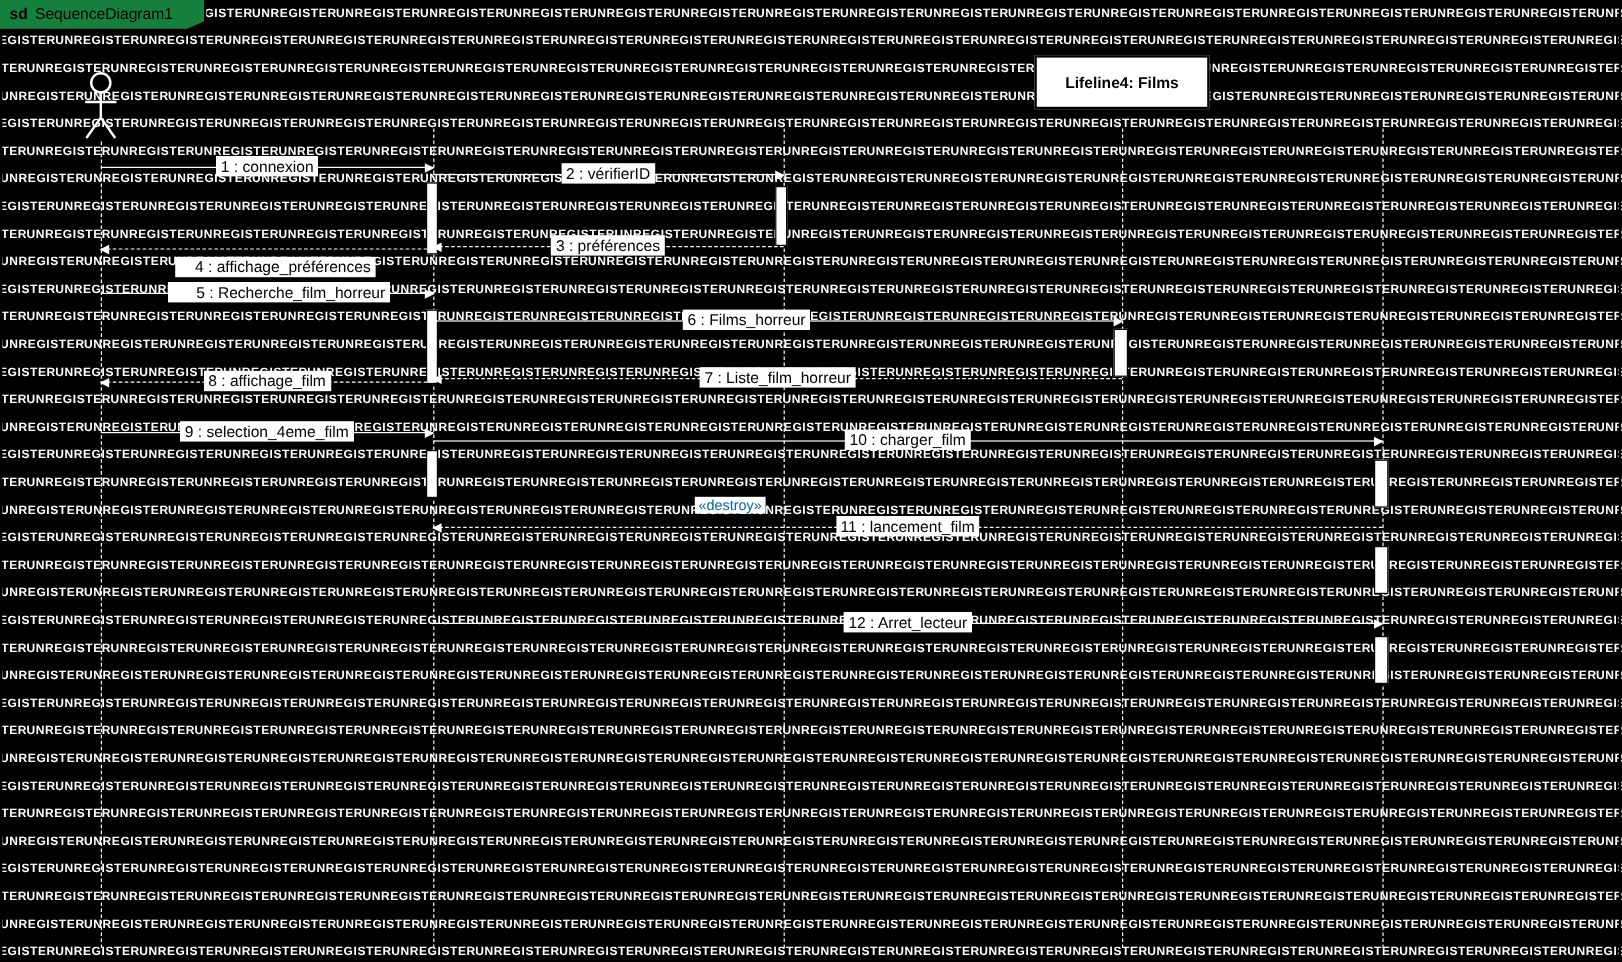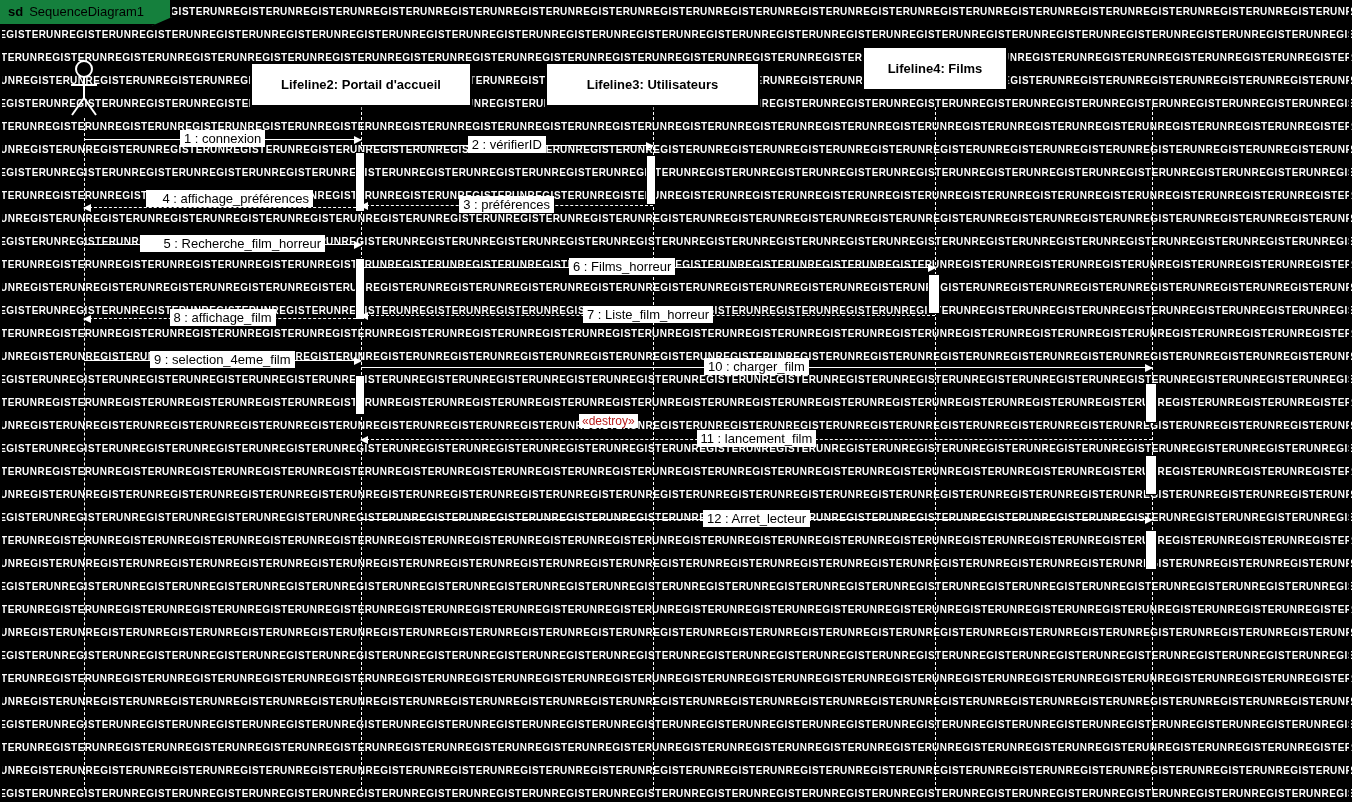--- a/index.html
+++ b/index.html
@@ -138,21 +138,21 @@
     color: #000000;
     font-size: 13px;
     line-height: 15px;
     padding: 1px 4px;
     white-space: nowrap;
     z-index: 6;
   }
   .stereo-label {
     position: absolute;
     background: #ffffff;
-    color: #b91c1c;
+    color: #0369a1;
     font-size: 12px;
     line-height: 14px;
     padding: 0 3px;
     white-space: nowrap;
     z-index: 6;
     text-align: center;
   }
 </style>
 </head>
 <body>
@@ -207,27 +207,21 @@
 <div class="actor" style="left: 67px; top: 60px;">
       <svg width="34" height="58" viewBox="0 0 34 58">
         <circle cx="17" cy="9" r="8" fill="none" stroke="#ffffff" stroke-width="2"></circle>
         <line x1="17" y1="17" x2="17" y2="38" stroke="#ffffff" stroke-width="2"></line>
         <line x1="4" y1="25" x2="30" y2="25" stroke="#ffffff" stroke-width="2"></line>
         <line x1="17" y1="38" x2="5" y2="55" stroke="#ffffff" stroke-width="2"></line>
         <line x1="17" y1="38" x2="29" y2="55" stroke="#ffffff" stroke-width="2"></line>
       </svg>
     </div>
     <div class="lifeline-line" style="left: 84px; top: 118px; height: 672px;"></div>
-    <div class="lifeline-head" style="left: 250px; top: 62px; width: 222px; height: 45px;">
-      <span>Lifeline2: Portail d'accueil</span>
-    </div>
     <div class="lifeline-line" style="left: 361px; top: 107px; height: 683px;"></div>
-    <div class="lifeline-head" style="left: 545px; top: 62px; width: 215px; height: 45px;">
-      <span>Lifeline3: Utilisateurs</span>
-    </div>
     <div class="lifeline-line" style="left: 652.5px; top: 107px; height: 683px;"></div>
     <div class="lifeline-head" style="left: 862px; top: 46px; width: 146px; height: 45px;">
       <span>Lifeline4: Films</span>
     </div>
     <div class="lifeline-line" style="left: 935px; top: 107px; height: 683px;"></div>
     <div class="lifeline-line" style="left: 1152px; top: 107px; height: 683px;"></div>
     <div class="activation" style="left: 355px; top: 152px; width: 10px; height: 60px;"></div>
     <div class="activation" style="left: 646px; top: 155px; width: 10px; height: 50px;"></div>
     <div class="activation" style="left: 355px; top: 258px; width: 10px; height: 62px;"></div>
     <div class="activation" style="left: 928px; top: 274px; width: 12px; height: 40px;"></div>
@@ -243,21 +237,21 @@
       <div class="arrow right"></div>
     </div>
     <div class="msg-label" style="top: 136px; left: 467.75px;">2 : vérifierID</div>
     <div class="msg dashed" style="left: 361px; top: 205px; width: 291.5px;">
       <div class="arrow left"></div>
     </div>
     <div class="msg-label" style="top: 196px; left: 459.25px;">3 : préférences</div>
     <div class="msg dashed" style="left: 84px; top: 207px; width: 277px;">
       <div class="arrow left"></div>
     </div>
-    <div class="msg-label" style="top: 190px; left: 145.5px; padding-left: 17px;">4 : affichage_préférences</div>
+    <div class="msg-label" style="top: 214px; left: 145.5px; padding-left: 17px;">4 : affichage_préférences</div>
     <div class="msg" style="left: 84px; top: 244px; width: 277px;">
       <div class="arrow right"></div>
     </div>
     <div class="msg-label" style="top: 235px; left: 139.5px; padding-left: 24px;">5 : Recherche_film_horreur</div>
     <div class="msg" style="left: 361px; top: 267px; width: 574px;">
       <div class="arrow right"></div>
     </div>
     <div class="msg-label" style="top: 258px; left: 569px;">6 : Films_horreur</div>
     <div class="msg dashed" style="left: 361px; top: 315px; width: 574px;">
       <div class="arrow left"></div>

